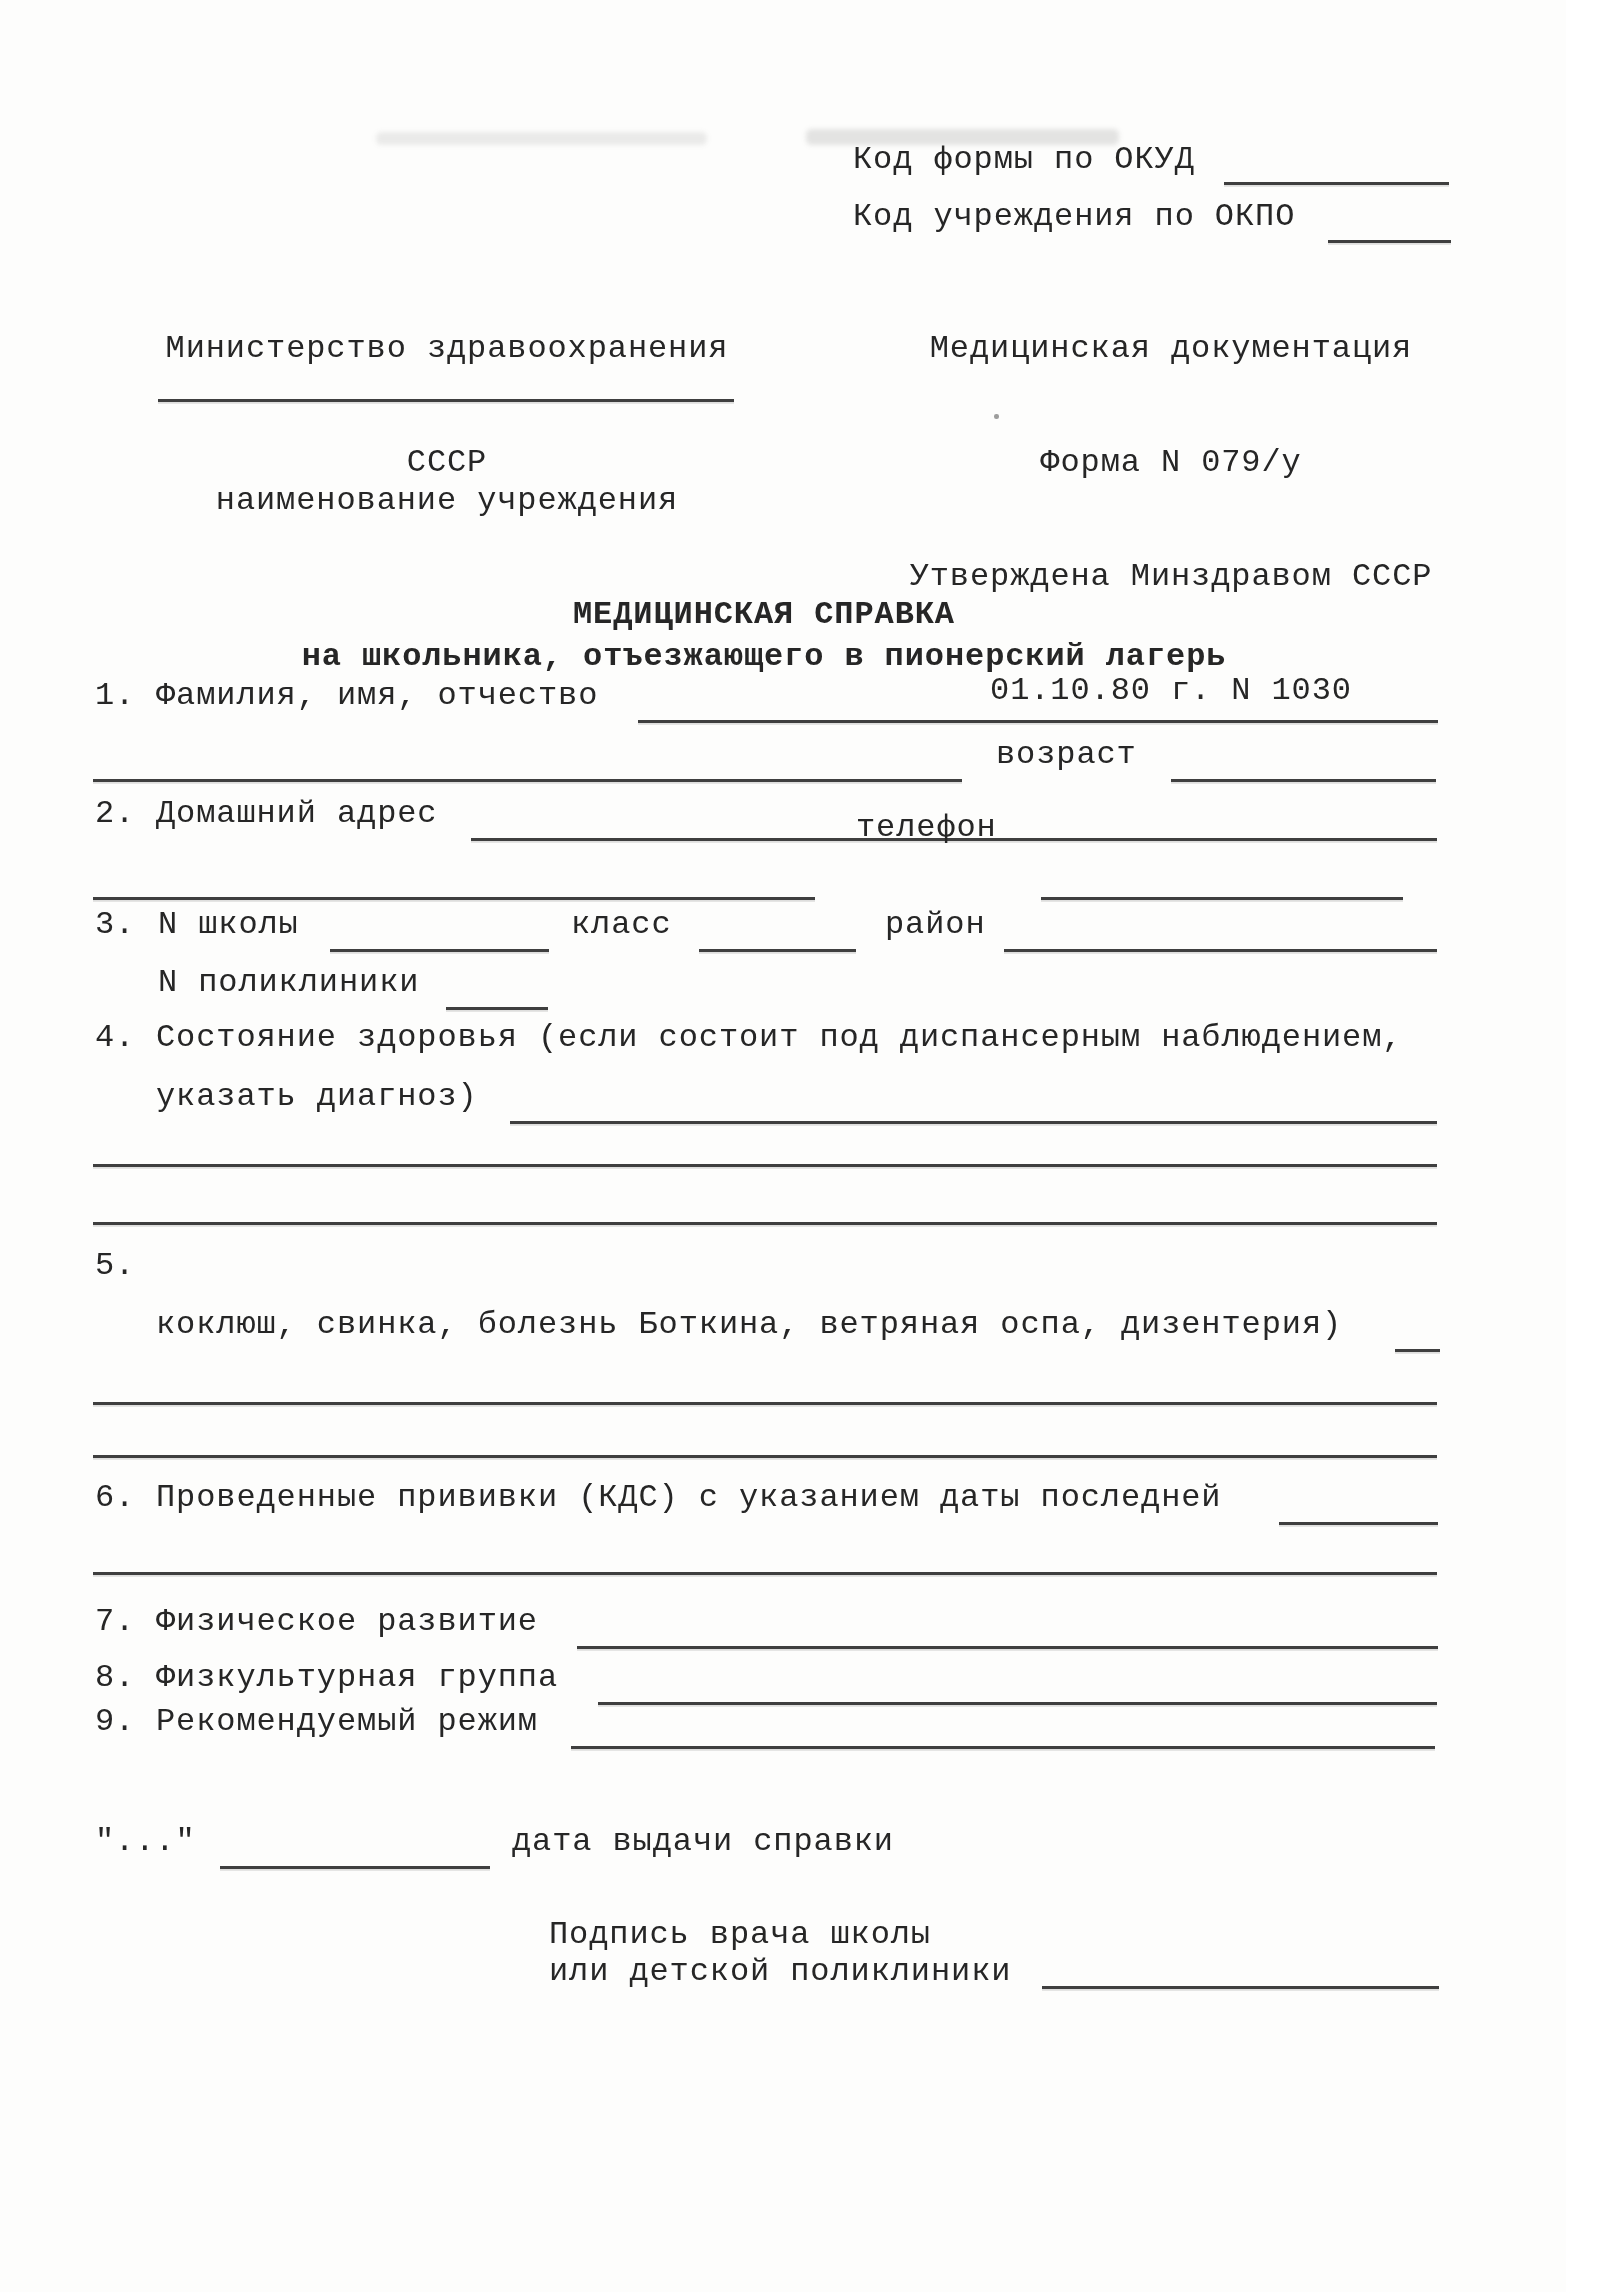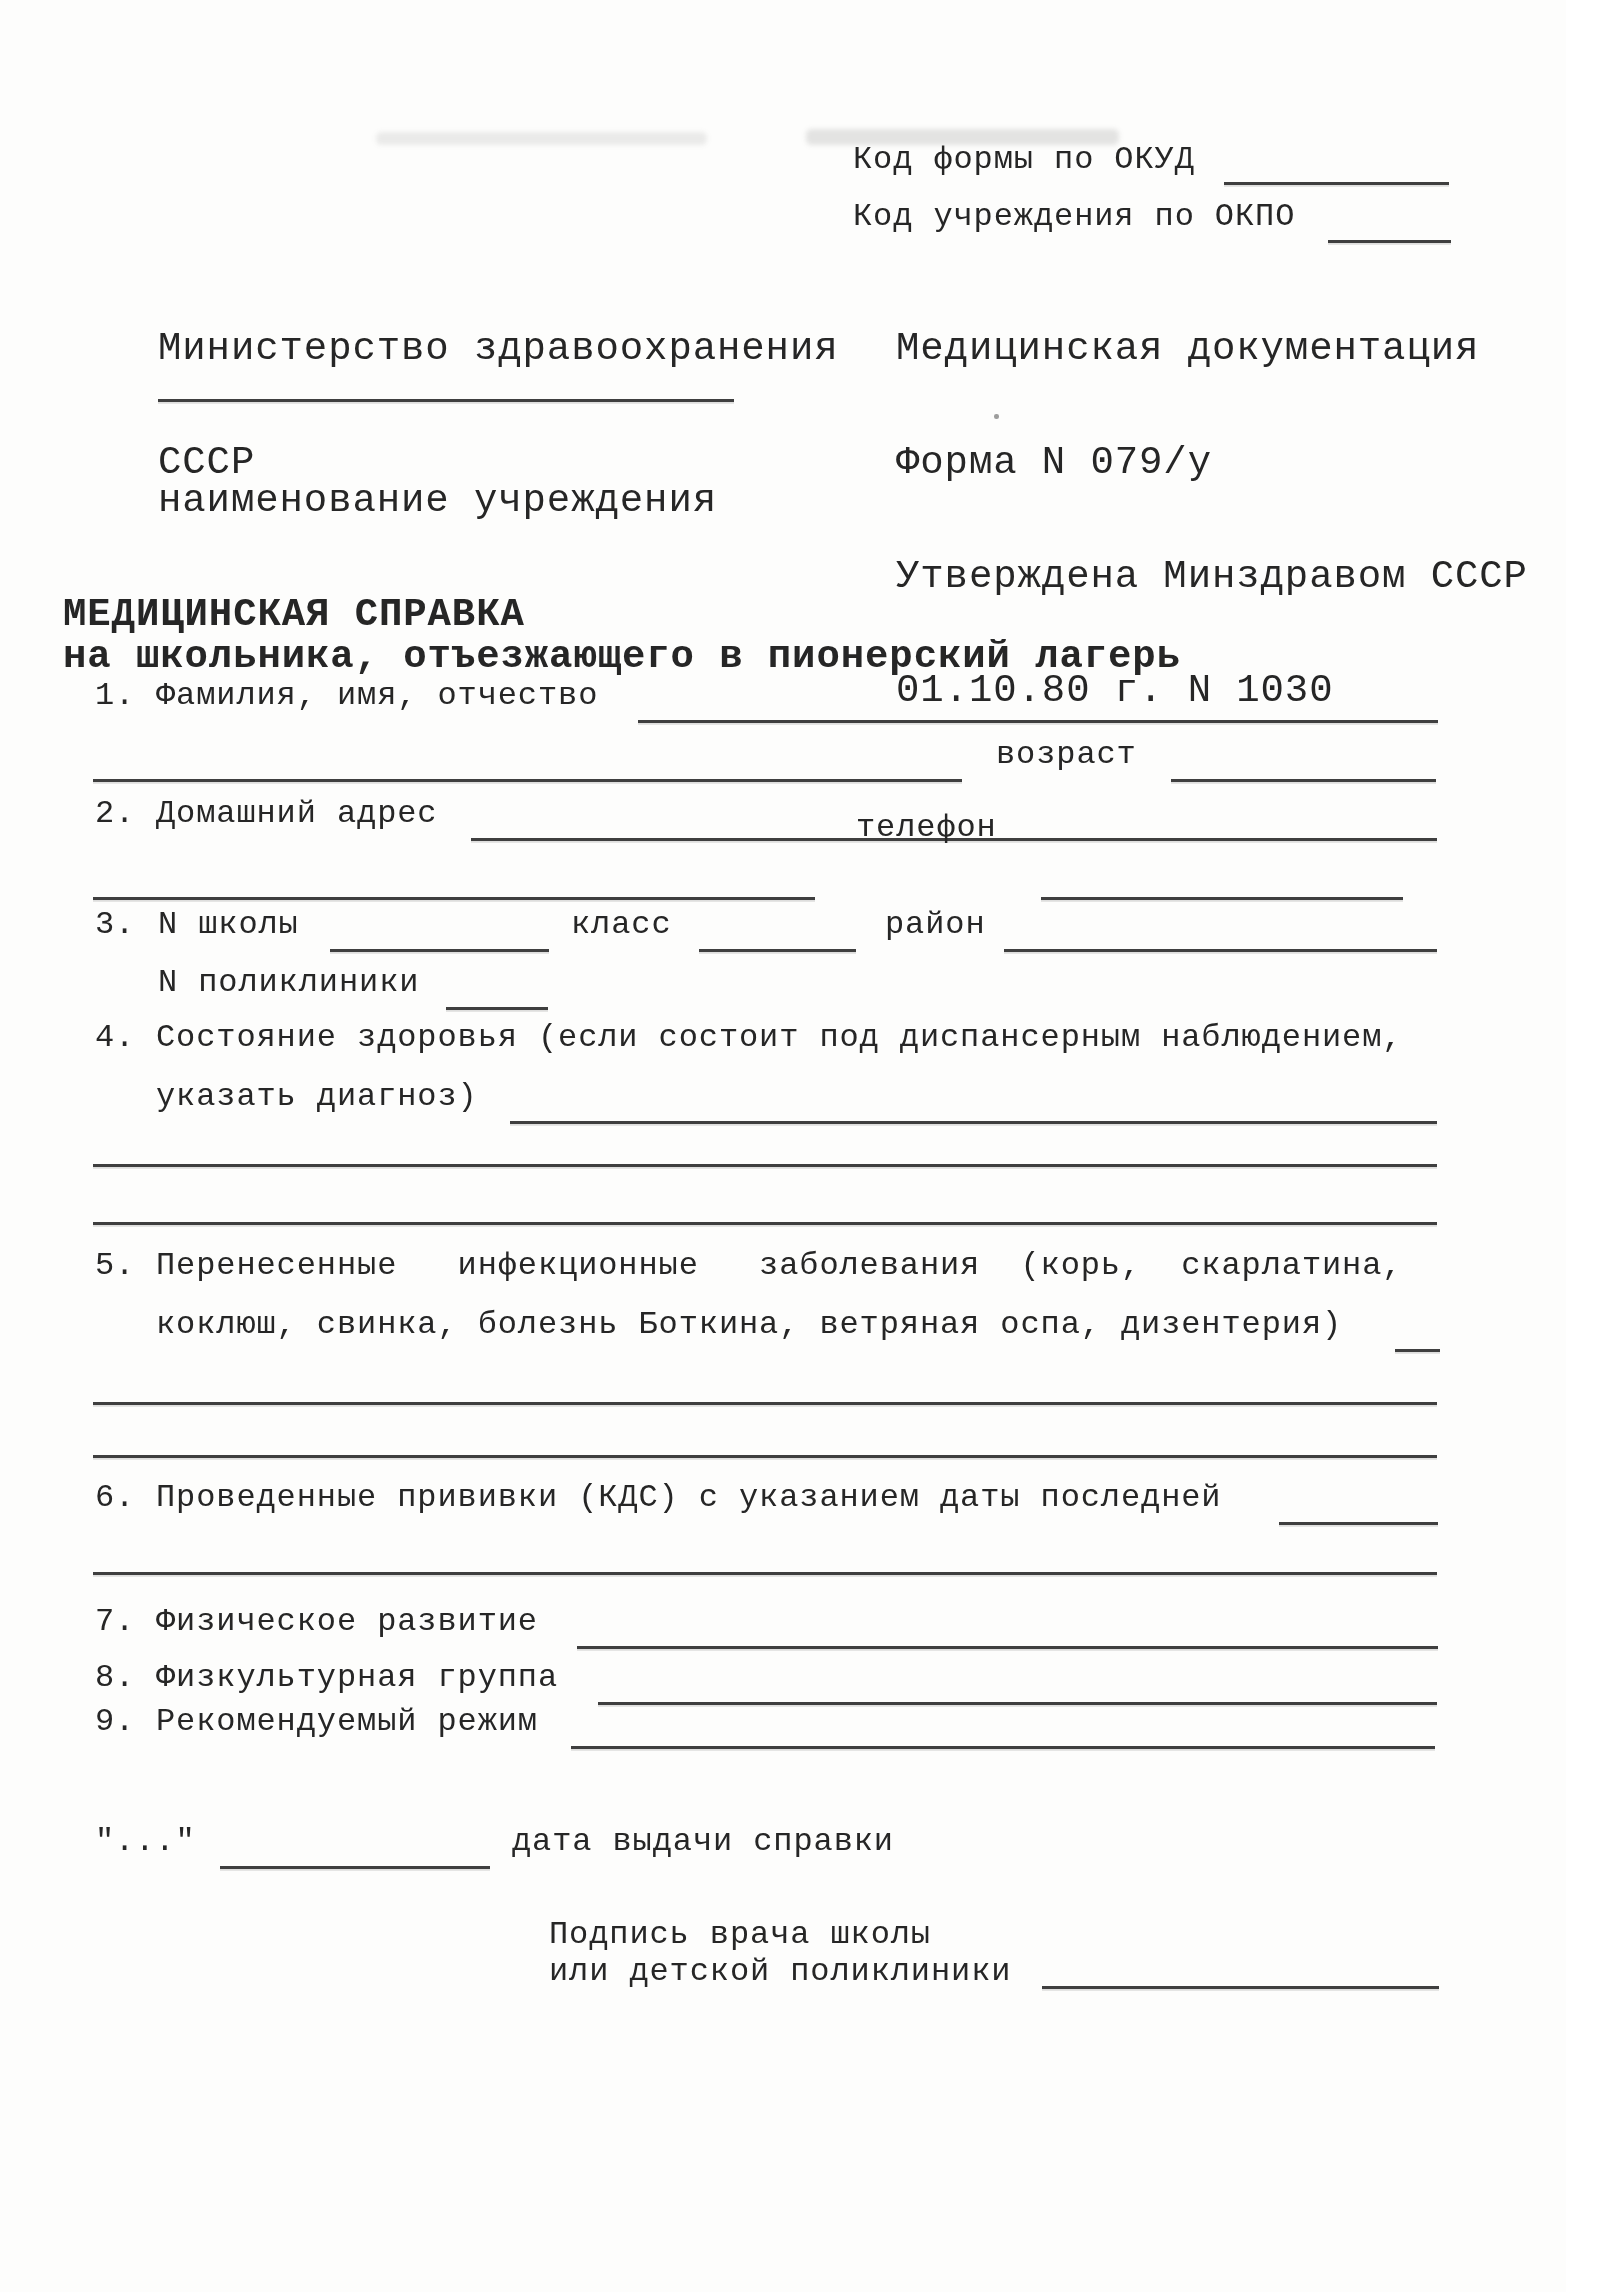--- a/index.html
+++ b/index.html
@@ -18,23 +18,24 @@
   }
   .t{
     position:absolute;
     font-size:32px;
     line-height:36px;
     letter-spacing:0.9px;
     white-space:pre;
   }
   .blk{
     position:absolute;
-    font-size:39px;
+    font-size:32px;
     line-height:38px;
     letter-spacing:0.9px;
+    text-align:center;
     white-space:pre;
   }
   .blk div{min-height:38px;}
   .b{font-weight:bold;}
   .ln{
     position:absolute;
     height:2.7px;
     background:var(--rule);
     box-shadow:0 1.8px 0 rgba(63,63,63,0.16);
   }
@@ -112,21 +113,20 @@
   <div class="ln" style="left:446px;top:1007px;width:102px;"></div>
 
   <span class="t" style="left:95px;top:1020px;">4.</span>
   <span class="t" style="left:156px;top:1020px;">Состояние здоровья (если состоит под диспансерным наблюдением,</span>
   <span class="t" style="left:156px;top:1079px;">указать диагноз)</span>
   <div class="ln" style="left:510px;top:1121px;width:927px;"></div>
   <div class="ln" style="left:93px;top:1164px;width:1344px;"></div>
   <div class="ln" style="left:93px;top:1222px;width:1344px;"></div>
 
   <span class="t" style="left:95px;top:1248px;">5.</span>
-  <span class="t" style="left:156px;top:1248px;">Перенесенные   инфекционные   заболевания  (корь,  скарлатина,</span>
   <span class="t" style="left:156px;top:1307px;">коклюш, свинка, болезнь Боткина, ветряная оспа, дизентерия)</span>
   <div class="ln" style="left:1395px;top:1349px;width:45px;"></div>
   <div class="ln" style="left:93px;top:1402px;width:1344px;"></div>
   <div class="ln" style="left:93px;top:1455px;width:1344px;"></div>
 
   <span class="t" style="left:95px;top:1480px;">6.</span>
   <span class="t" style="left:156px;top:1480px;">Проведенные прививки (КДС) с указанием даты последней</span>
   <div class="ln" style="left:1279px;top:1522px;width:159px;"></div>
   <div class="ln" style="left:93px;top:1572px;width:1344px;"></div>
 

